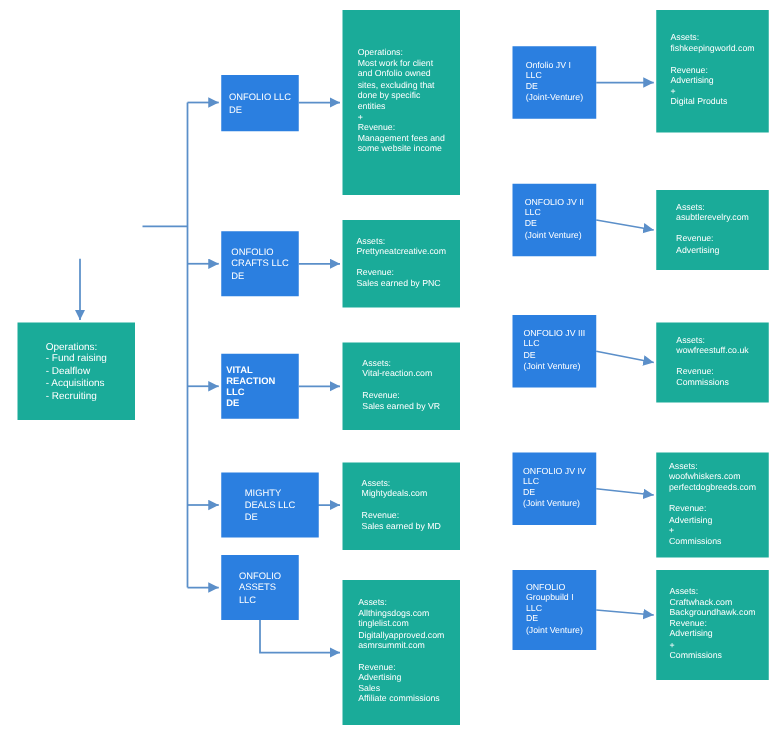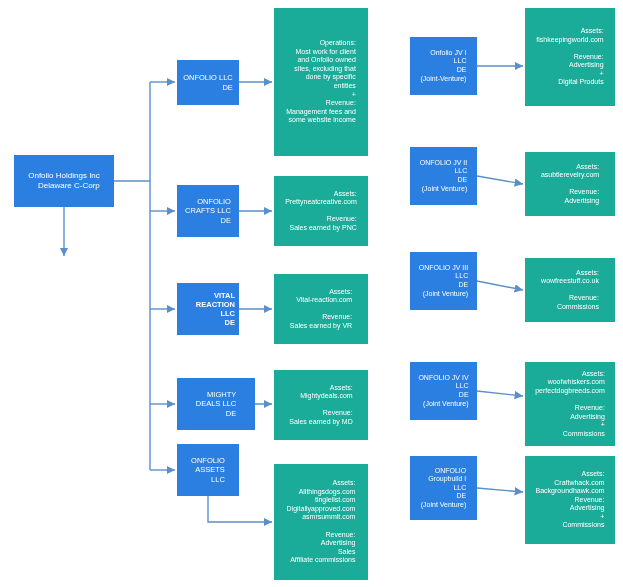--- a/index.html
+++ b/index.html
@@ -17,21 +17,21 @@
     background: #ffffff;
     overflow: hidden;
   }
   .node {
     position: absolute;
     box-sizing: border-box;
     display: flex;
     flex-direction: column;
     align-items: center;
     justify-content: center;
-    text-align: right;
+    text-align: left;
     color: #ffffff;
     line-height: 1.22;
     white-space: pre-line;
     padding: 3px 4px;
   }
   .blue {
     background: #2b7fe0;
   }
   .teal {
     background: #1aab99;
@@ -74,23 +74,26 @@
     <path d="M239,404 L272,404" stroke="#5b8fc9" stroke-width="1.4" fill="none" marker-end="url(#arrowhead)"></path>
     <path d="M208,496 L208,522 L272,522" stroke="#5b8fc9" stroke-width="1.4" fill="none" marker-end="url(#arrowhead)"></path>
 
     <path d="M477,66 L523,66" stroke="#5b8fc9" stroke-width="1.4" fill="none" marker-end="url(#arrowhead)"></path>
     <path d="M477,176 L523,184" stroke="#5b8fc9" stroke-width="1.4" fill="none" marker-end="url(#arrowhead)"></path>
     <path d="M477,281 L523,290" stroke="#5b8fc9" stroke-width="1.4" fill="none" marker-end="url(#arrowhead)"></path>
     <path d="M477,391 L523,396" stroke="#5b8fc9" stroke-width="1.4" fill="none" marker-end="url(#arrowhead)"></path>
     <path d="M477,488 L523,492" stroke="#5b8fc9" stroke-width="1.4" fill="none" marker-end="url(#arrowhead)"></path>
   </svg>
 
-  <div class="node blue" style="left:14px;top:155px;width:100px;height:52px;font-size:8px;">Onfolio Holdings Inc
-Delaware C-Corp</div>
-
+
+  <div class="node teal" style="left:14px;top:258px;width:94px;height:78px;font-size:8px;">Operations:
+- Fund raising
+- Dealflow
+- Acquisitions
+- Recruiting</div>
 
   <div class="node blue" style="left:177px;top:60px;width:62px;height:45px;font-size:7.5px;">ONFOLIO LLC
 DE</div>
 
   <div class="node teal" style="left:274px;top:8px;width:94px;height:148px;font-size:7px;">Operations:
 Most work for client
 and Onfolio owned
 sites, excluding that
 done by specific
 entities

